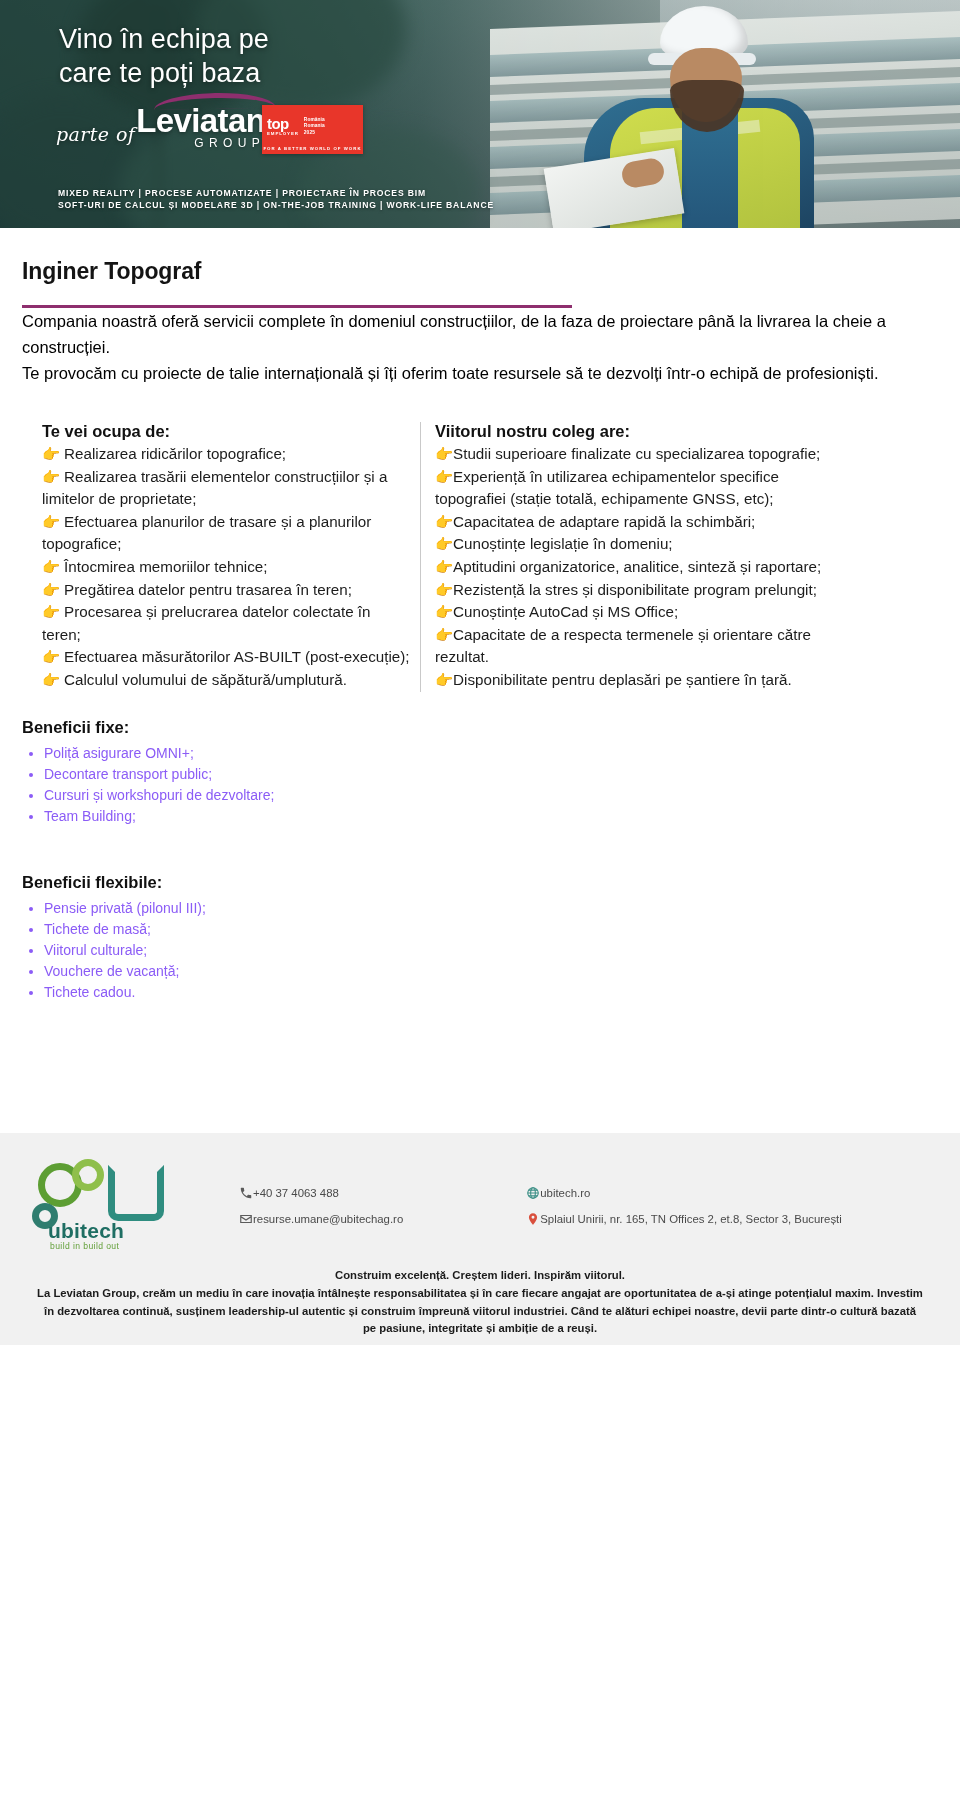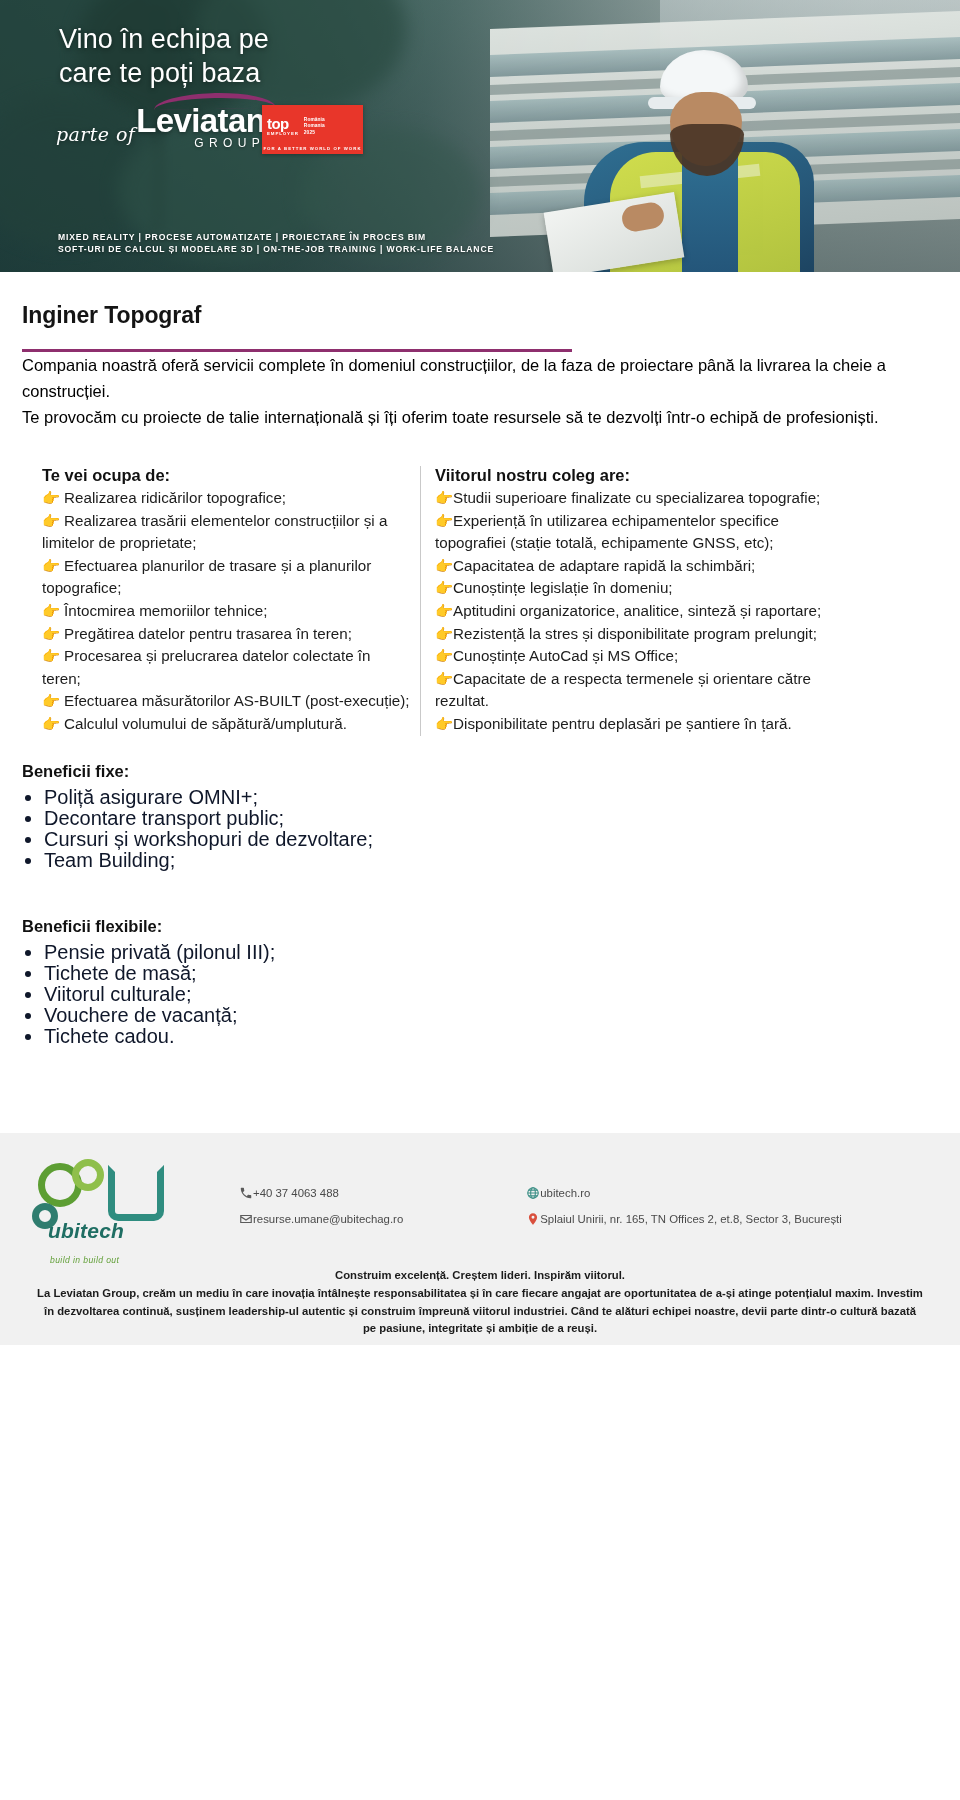--- a/index.html
+++ b/index.html
@@ -15,21 +15,21 @@
     font-family: "Liberation Sans", sans-serif;
     color: #1a1a1a;
     overflow: hidden;
     position: relative;
   }
 
   
   .banner {
     position: relative;
     width: 960px;
-    height: 272px;
+    height: 228px;
     overflow: hidden;
     background: #3b82f6;
   }
   .banner-photo {
     position: absolute;
     inset: 0;
     background:
       linear-gradient(180deg, rgba(25,58,60,0.25) 0%, rgba(16,40,42,0.55) 100%),
       linear-gradient(100deg,
         #2b4f49 0%,
@@ -338,40 +338,40 @@
     margin-bottom: 6px;
   }
   .ben-two {
     display: flex;
     gap: 0;
   }
   .ben-col { width: 400px; }
   .ben-col.right { padding-left: 20px; }
   .ben-list { margin: 0; padding-left: 22px; }
   .ben-list li {
-    font-size: 20px;
+    font-size: 14px;
     line-height: 21px;
-    color: #0f172a;
+    color: #8b5cf6;
   }
   .benefits-flex { margin-top: 46px; }
 
   
   .footer {
     position: absolute;
     left: 0; top: 1133px;
     width: 960px;
     height: 212px;
     background: #f1f1f1;
   }
   .footer-inner {
     display: flex;
     align-items: center;
     padding: 26px 0 0 26px;
   }
-  .ubitech-logo { width: 168px; position: relative; height: 88px; font-style: italic; }
+  .ubitech-logo { width: 168px; position: relative; height: 88px; }
   .gear {
     position: absolute;
     border-radius: 50%;
     border: 7px solid #6fae3e;
   }
   .gear.big  { left: 12px; top: 4px;  width: 44px; height: 44px; border-color:#5d9e33; }
   .gear.mid  { left: 46px; top: 0px;  width: 32px; height: 32px; border-color:#8fbf4b; }
   .gear.small{ left: 6px;  top: 44px; width: 26px; height: 26px; border-color:#2f7d6f; }
   .u-bracket {
     position: absolute;
@@ -384,21 +384,21 @@
   .ubitech-word {
     position: absolute;
     left: 22px; top: 60px;
     font-size: 21px;
     font-weight: bold;
     color: #1f6e63;
     letter-spacing: .2px;
   }
   .ubitech-tag {
     position: absolute;
-    left: 24px; top: 96px;
+    left: 24px; top: 82px;
     font-size: 8.6px;
     color: #63a03a;
     letter-spacing: .4px;
   }
 
   .contact-block { display: flex; gap: 122px; margin-left: 44px; padding-top: 6px; }
   .contact-col { display: flex; flex-direction: column; gap: 11px; }
   .contact-line {
     display: flex;
     align-items: center;

